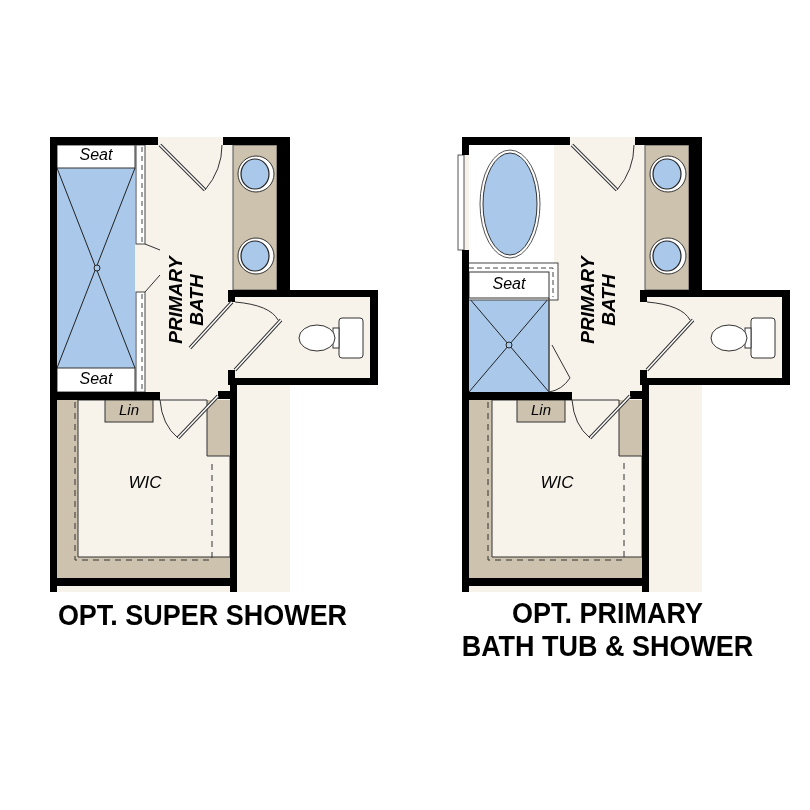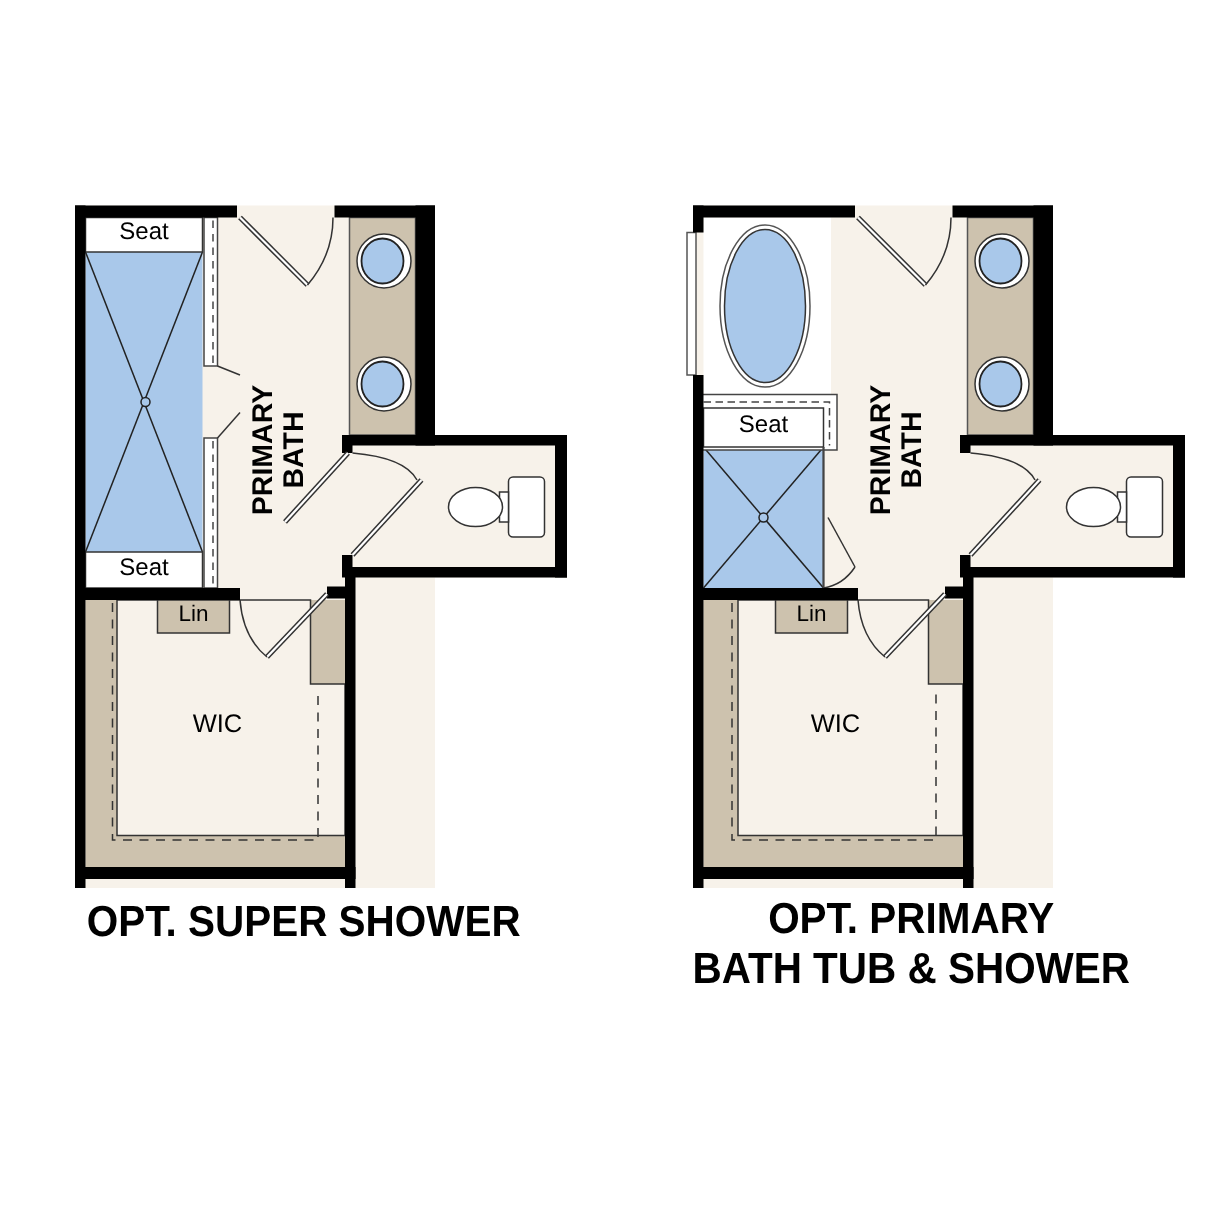--- a/index.html
+++ b/index.html
@@ -1,17 +1,17 @@
 <!DOCTYPE html>
 <html><head>
 <meta charset="utf-8">
 <style>
   html, body { margin:0; padding:0; background:#ffffff; }
   body { width:810px; height:810px; position:relative; overflow:hidden; font-family:"Liberation Sans", sans-serif; }
-  .plan { position:absolute; top:0; width:405px; height:612px; }
+  .plan { position:absolute; top:0; width:405px; height:612px;font-style:italic; }
   svg { position:absolute; left:0; top:0; }
   .title { position:absolute; font-family:"Liberation Sans", sans-serif; font-weight:bold; color:#000; text-align:center; font-size:29px; line-height:33px; letter-spacing:0px; transform:scaleX(0.93); transform-origin:center; }
 </style>
 </head>
 <body>
 
 <div class="plan" style="left:0;">
   <svg width="405" height="810" viewBox="0 0 405 810">
 
     <rect x="50" y="137" width="240" height="455" fill="#f7f2ea"></rect>

